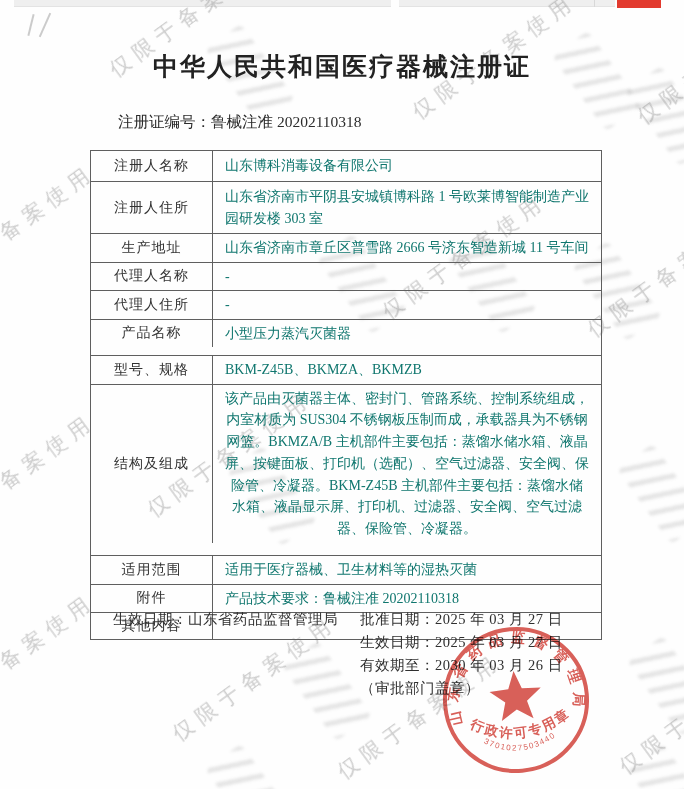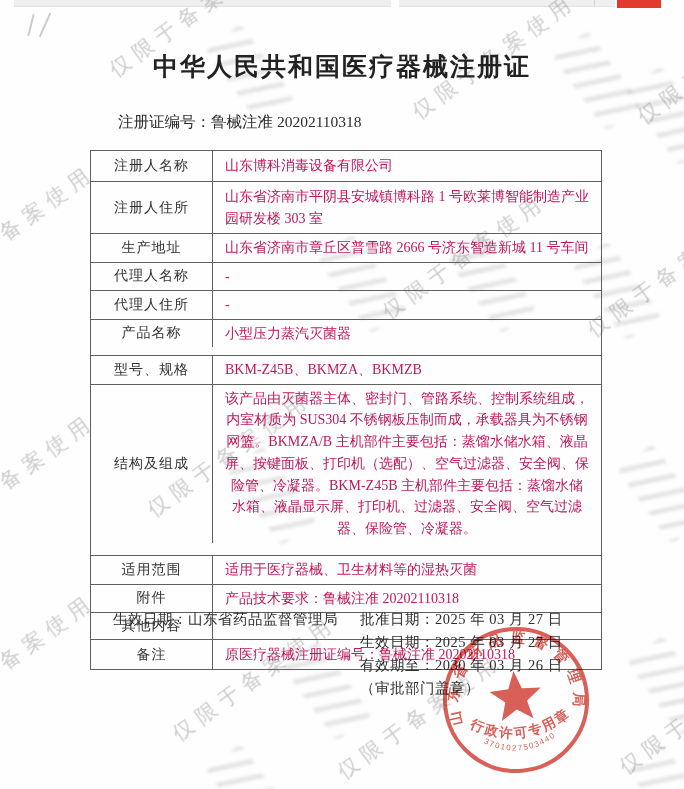--- a/index.html
+++ b/index.html
@@ -26,21 +26,21 @@
   }
   .row { display:flex; border-top:1px solid #5f5f5f; }
   .row:first-child { border-top:none; }
   .cell-label {
     width:122px; flex:0 0 122px; border-right:1px solid #5f5f5f;
     display:flex; align-items:center; justify-content:center;
     text-align:center; letter-spacing:1px; color:#333;
   }
   .cell-value {
     flex:1; display:flex; align-items:center;
-    padding:3px 12px; line-height:21.5px; color:#be185d;
+    padding:3px 12px; line-height:21.5px; color:#0f766e;
     word-break:break-all;
   }
   
   .foot-line { position:absolute; font-size:14.5px; color:#2f2f2f; letter-spacing:0.5px; }
   
   .wm {
     position:absolute; white-space:nowrap; pointer-events:none;
     font-size:21px; letter-spacing:7px; color:rgba(125,125,125,0.38);
     transform:rotate(-36deg); transform-origin:left center; filter:blur(0.3px);
   }
@@ -142,24 +142,20 @@
       <div class="cell-value">适用于医疗器械、卫生材料等的湿热灭菌</div>
     </div>
     <div class="row" style="min-height:27px;">
       <div class="cell-label">附件</div>
       <div class="cell-value">产品技术要求：鲁械注准 20202110318</div>
     </div>
     <div class="row" style="min-height:27px;">
       <div class="cell-label">其他内容</div>
       <div class="cell-value"></div>
     </div>
-    <div class="row" style="min-height:30px;">
-      <div class="cell-label">备注</div>
-      <div class="cell-value">原医疗器械注册证编号：鲁械注准 20202110318</div>
-    </div>
   </div>
 
   <div class="foot-line" style="left:113px; top:610px;">生效日期：山东省药品监督管理局</div>
   <div class="foot-line" style="left:360px; top:610px;">批准日期：2025 年 03 月 27 日</div>
   <div class="foot-line" style="left:360px; top:633px;">生效日期：2025 年 03 月 27 日</div>
   <div class="foot-line" style="left:360px; top:656px;">有效期至：2030 年 03 月 26 日</div>
   <div class="foot-line" style="left:360px; top:679px;">（审批部门盖章）</div>
 
   <svg class="stamp" viewBox="0 0 160 160">
     <circle cx="80" cy="80" r="71" fill="none" stroke="#d44a42" stroke-width="4"></circle>

